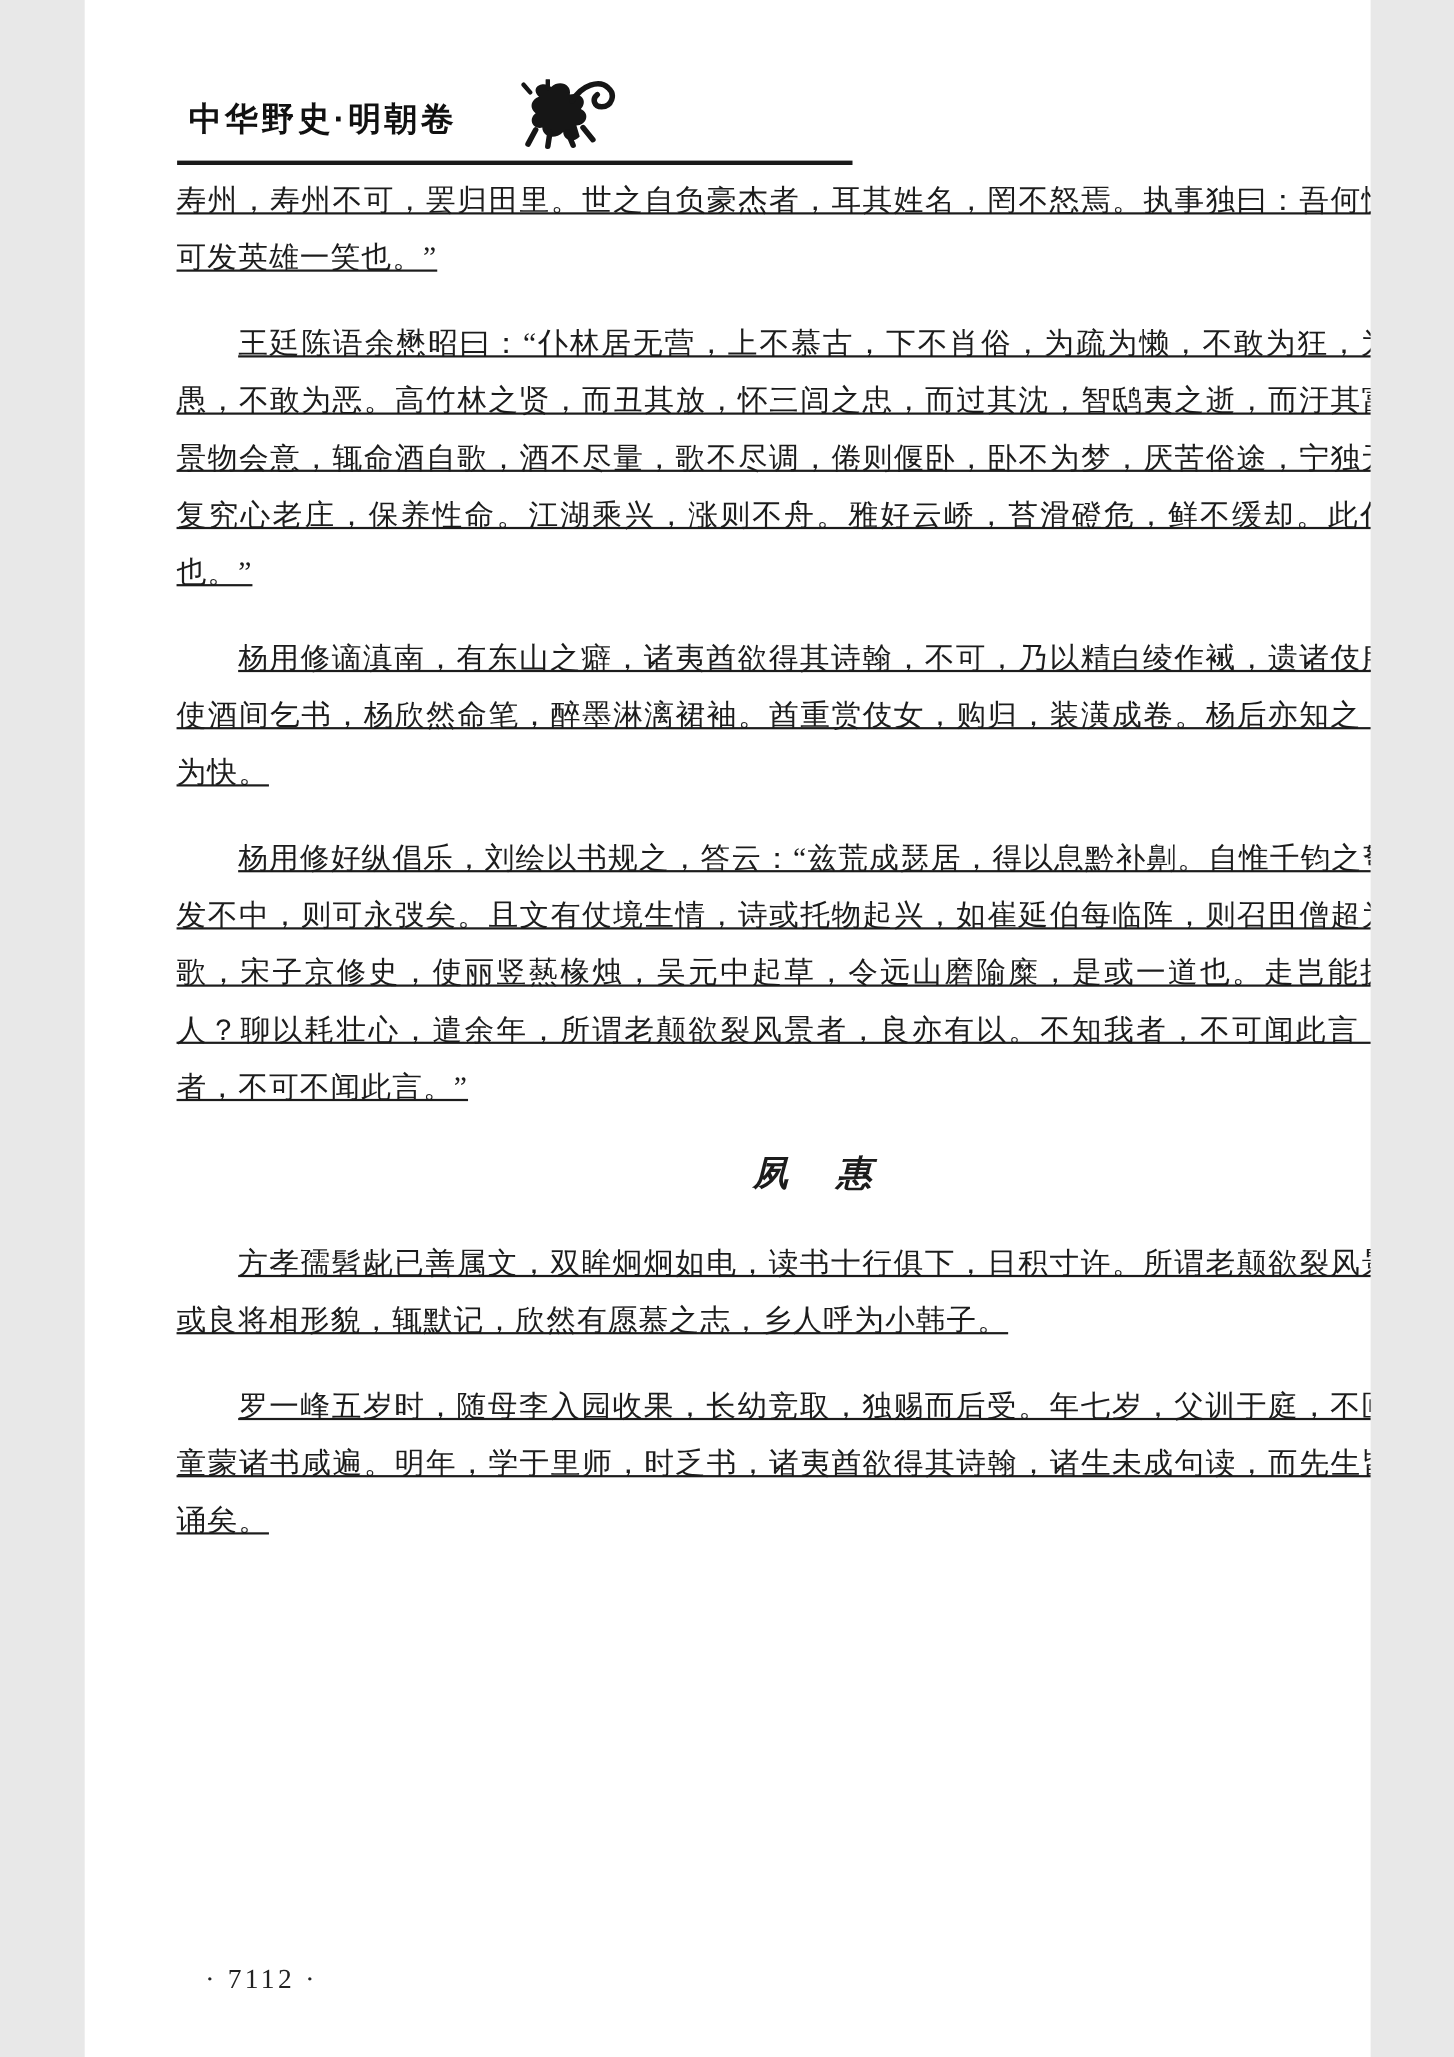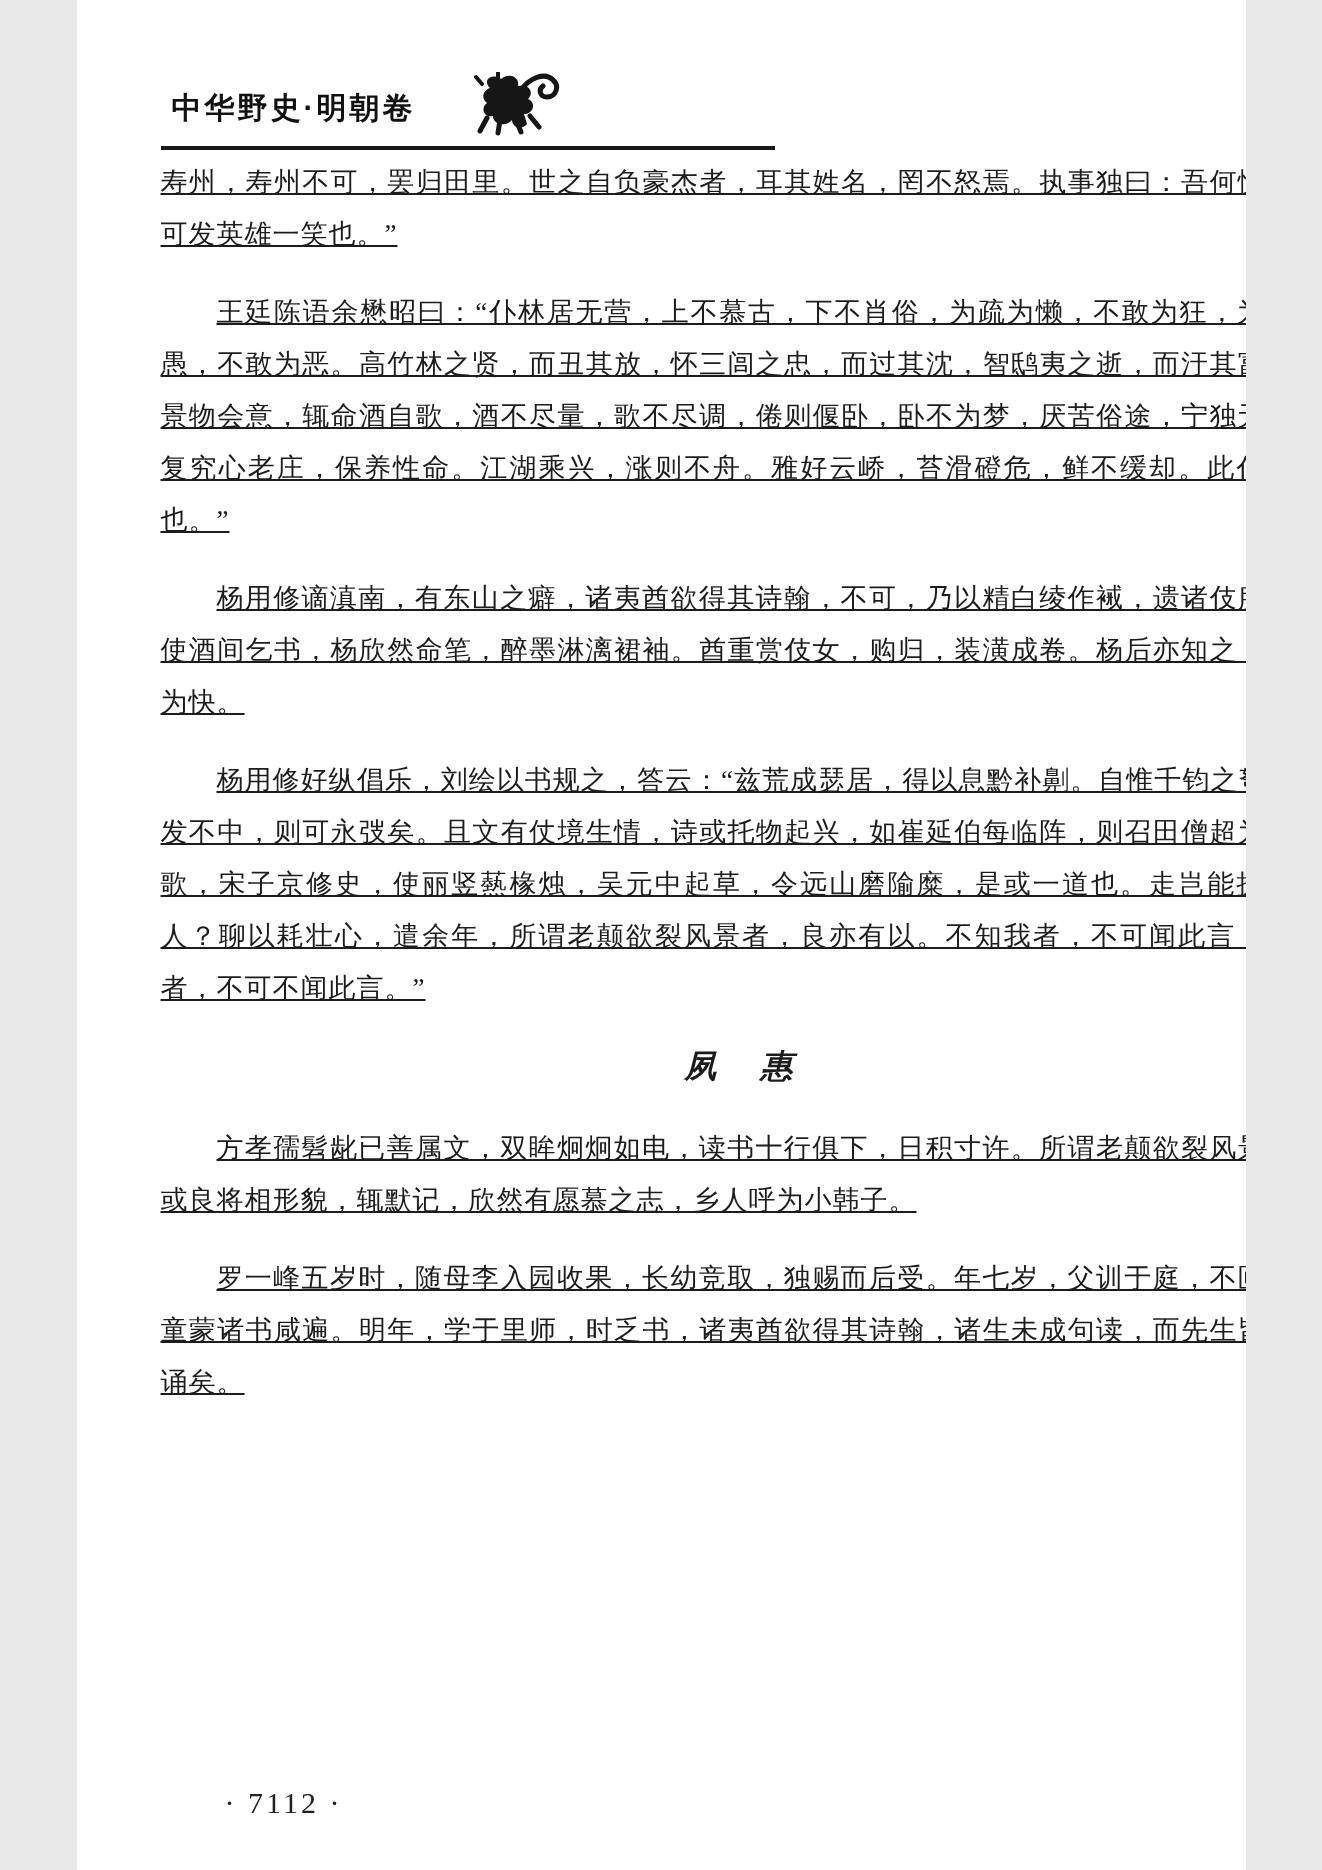--- a/index.html
+++ b/index.html
@@ -31,21 +31,21 @@
   .body-text p.no-indent{text-indent:0;}
   .section-heading{
     margin:22px 0 30px 0;
     font-size:32px;font-weight:bold;line-height:52px;
     text-align:center;letter-spacing:6px;text-indent:0;
     font-family:"Liberation Serif","DejaVu Serif",serif;
     font-style:italic;
   }
   .page-number{
     position:absolute;left:110px;top:1786px;
-    font-size:30px;letter-spacing:3px;color:#222;margin-left:38px;
+    font-size:25px;letter-spacing:3px;color:#222;
   }
 </style>
 </head>
 <body>
 
 <div class="page">
 
   <h1 class="running-head">中华野史·明朝卷</h1>
 
   <svg class="ornament" width="104" height="66" viewBox="0 0 104 66" aria-hidden="true">

